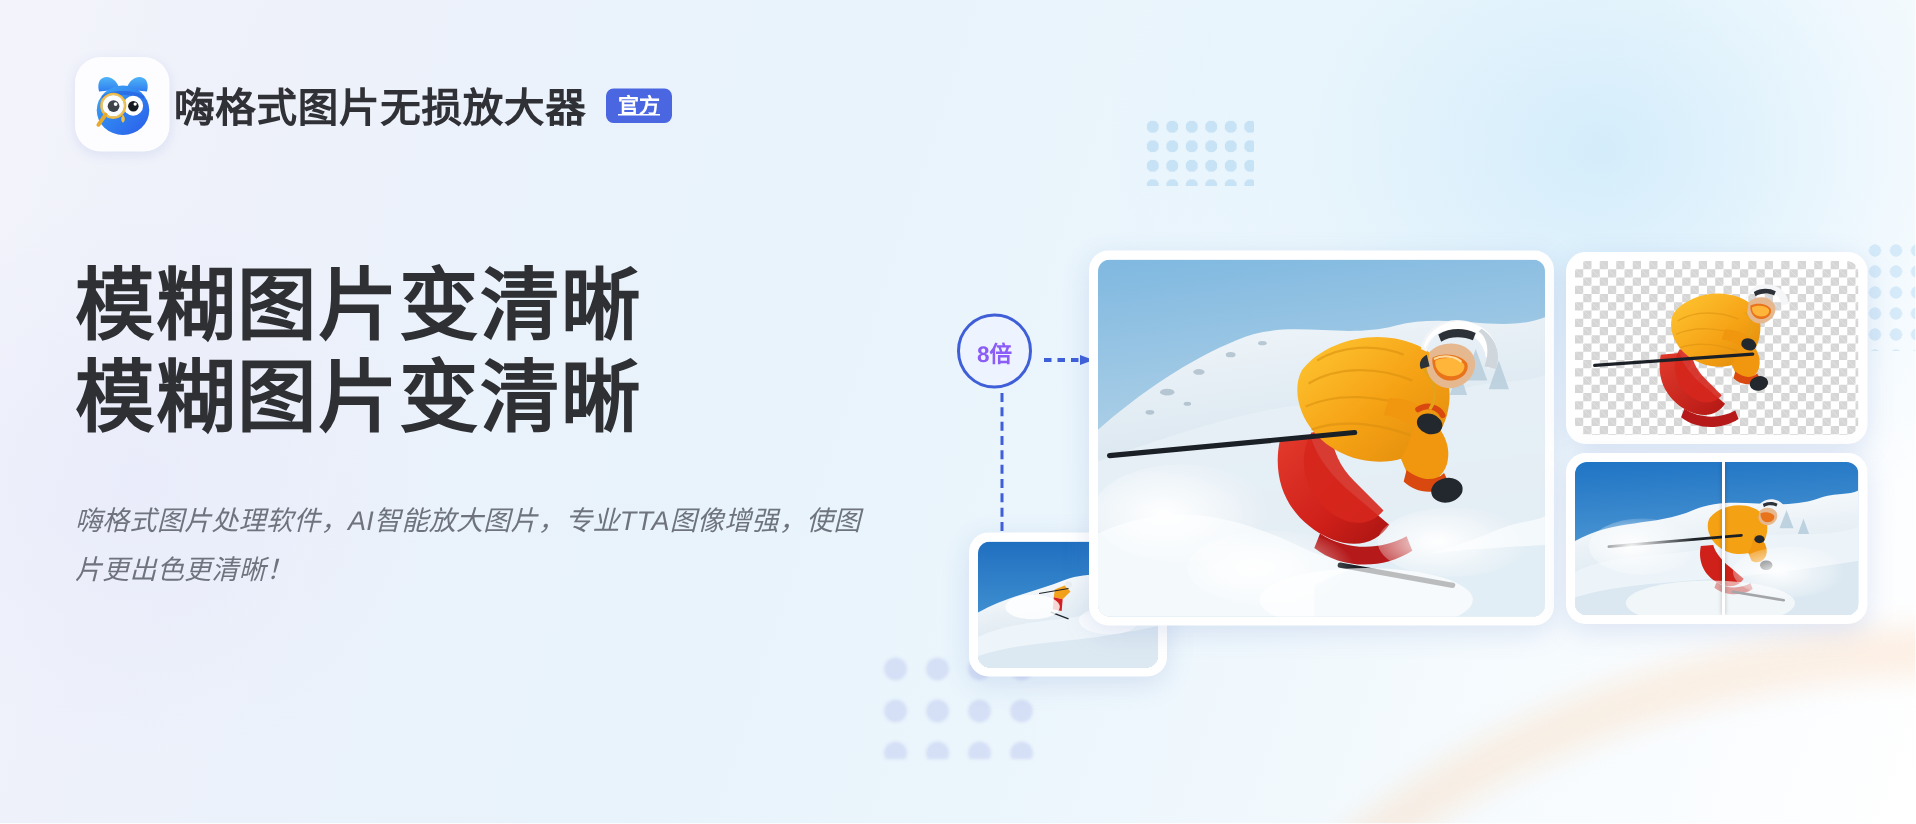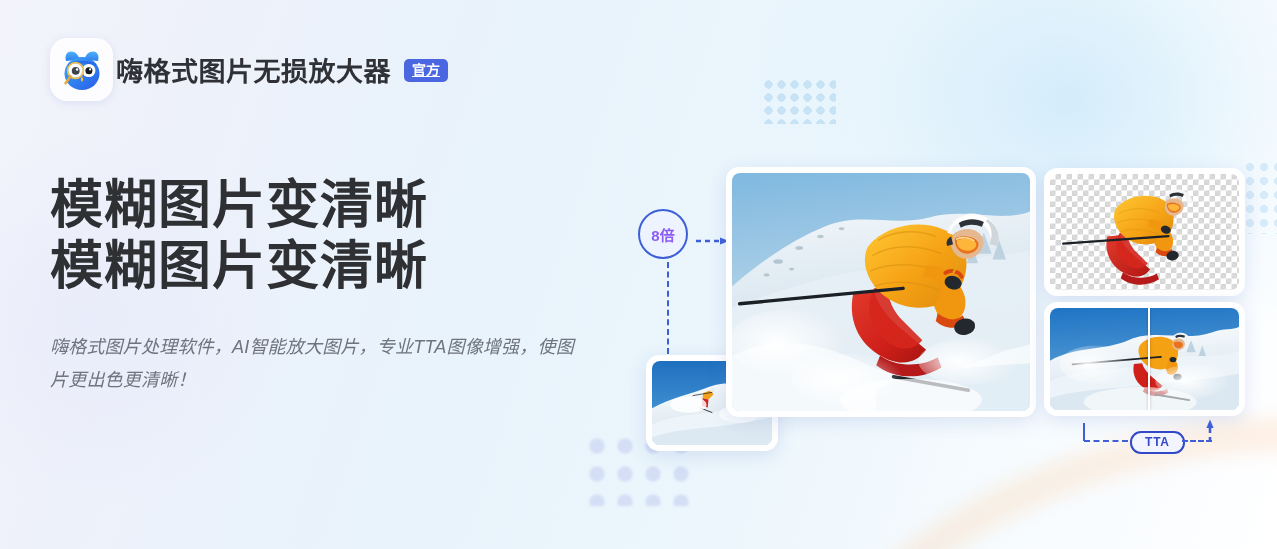--- a/index.html
+++ b/index.html
@@ -608,27 +608,15 @@
           <path d="M112 92 L148 98" stroke="#1b2026" stroke-width="1.9" stroke-linecap="round"></path>
 
           <ellipse cx="48" cy="60" rx="38" ry="20" fill="url(#kSpray)"></ellipse>
           <ellipse cx="152" cy="78" rx="40" ry="18" fill="url(#kSpray)"></ellipse>
           <ellipse cx="96" cy="100" rx="60" ry="16" fill="#ffffff" opacity=".6"></ellipse>
         </svg>
         <div class="compare-divider"></div>
       </div>
     </div>
 
-    <div class="tta-row">
-      <div class="tta-tick-left"></div>
-      <div class="tta-dash-left"></div>
-      <div class="tta-pill">TTA</div>
-      <div class="tta-dash-right"></div>
-      <span class="tta-up-arrow">
-        <svg width="12" height="24" viewBox="0 0 12 24" aria-hidden="true">
-          <line x1="6" y1="23" x2="6" y2="8" stroke="#3f5fd8" stroke-width="2.6" stroke-dasharray="5 4"></line>
-          <path d="M2.4 9 L6 0.5 L9.6 9 Z" fill="#3f5fd8"></path>
-        </svg>
-      </span>
-    </div>
 
   </div>
 </div>
 
 </body></html>

